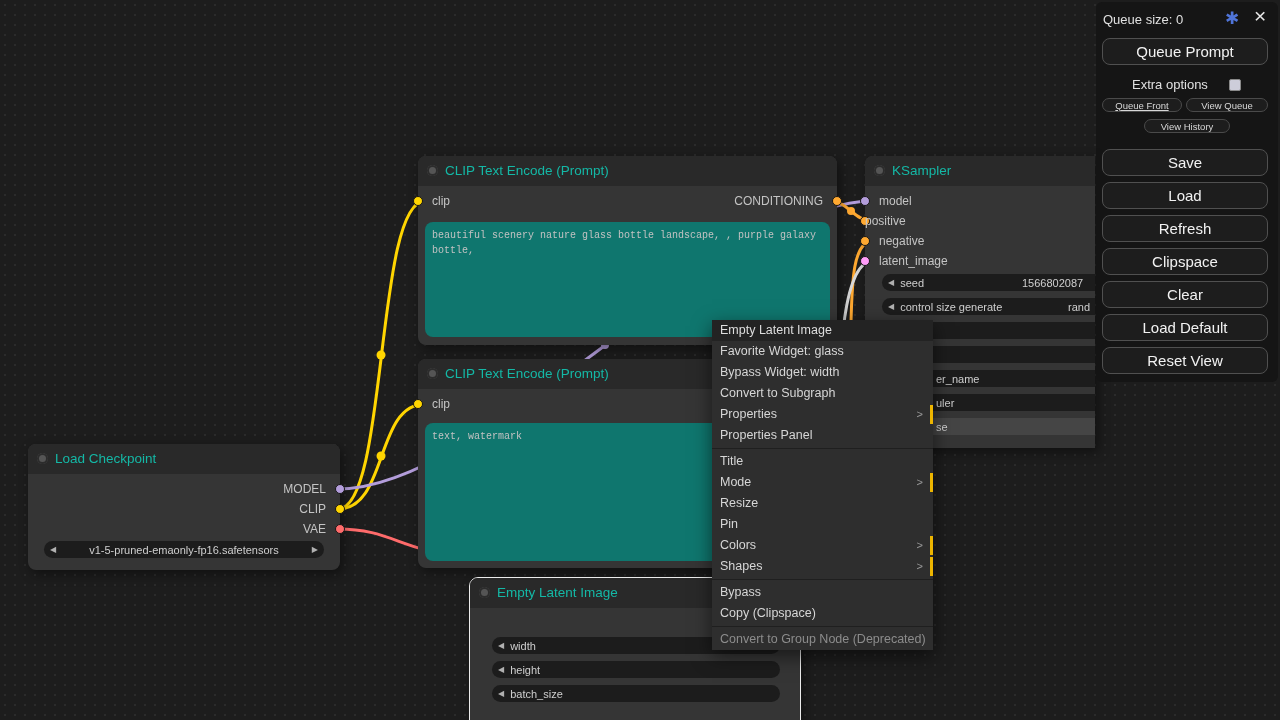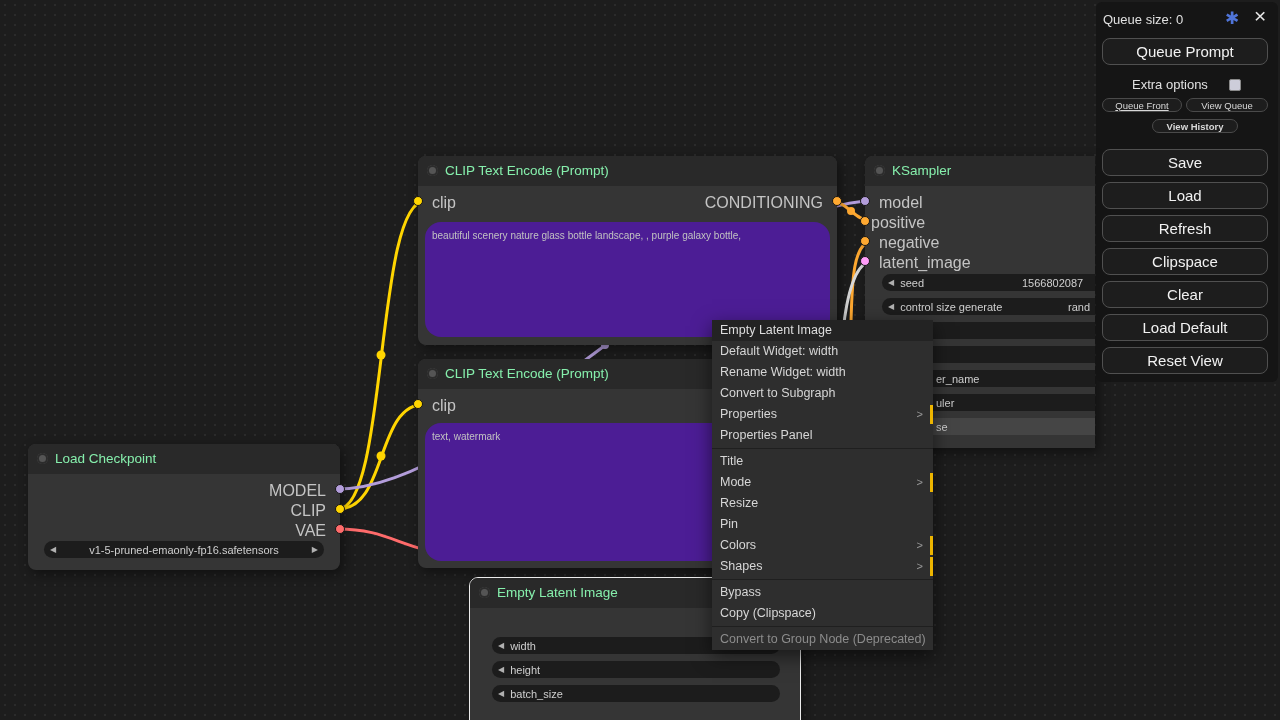--- a/index.html
+++ b/index.html
@@ -9,33 +9,33 @@
     background-image:radial-gradient(circle,#2b2b2b 1px,transparent 1.4px);
     background-size:10px 10px;}
   #wires{position:absolute;left:0;top:0;width:1280px;height:720px;z-index:1;pointer-events:none;}
   
   .node{position:absolute;z-index:2;background:#353535;border-radius:8px;box-shadow:3px 4px 12px rgba(0,0,0,.45);}
   .node.cut{border-radius:8px 0 0 8px;}
   .node.selected{outline:1px solid #ececec;}
   .titlebar{position:absolute;left:0;right:0;top:0;height:30px;background:#292929;border-radius:8px 8px 0 0;}
   .cut .titlebar{border-radius:8px 0 0 0;}
   .title-dot{position:absolute;left:9px;top:9px;width:11px;height:11px;border-radius:50%;background:#555;box-shadow:inset 0 0 0 2px #2c2c2c;}
-  .title-text{position:absolute;left:27px;top:7px;font-size:13.5px;color:#86efac;white-space:nowrap;}
+  .title-text{position:absolute;left:27px;top:7px;font-size:13.5px;color:#14b8a6;white-space:nowrap;}
   .slot-dot{position:absolute;width:10px;height:10px;border-radius:50%;border:1px solid #161616;}
-  .slot-label{position:absolute;font-size:16px;color:#c4c4c4;white-space:nowrap;}
+  .slot-label{position:absolute;font-size:12px;color:#c4c4c4;white-space:nowrap;}
   .slot-label.out{text-align:right;}
   .c-model{background:#b39ddb}.c-clip{background:#ffd500}.c-vae{background:#ff6b6b}.c-cond{background:#ffa931}.c-latent{background:#ff9cf9}
   .widget{position:absolute;height:17px;background:#1c1c1c;border-radius:9px;color:#cfcfcf;font-size:11px;display:flex;align-items:center;overflow:hidden;}
   .widget.cutw{border-radius:9px 0 0 9px;}
   .warrow{color:#b0b0b0;font-size:8px;padding:0 6px;flex:none;}
   .wlabel{white-space:nowrap;}
   .wvalue{position:absolute;white-space:nowrap;}
   .wcenter{flex:1;text-align:center;white-space:nowrap;overflow:hidden;}
-  .textarea{position:absolute;background:#4c1d95;border-radius:16px;color:#c2c2c2;
-    font-family:Liberation Sans, sans-serif;font-size:10px;line-height:15px;padding:6px 7px;
+  .textarea{position:absolute;background:#0f766e;border-radius:8px;color:#c2c2c2;
+    font-family:Liberation Mono, monospace;font-size:10px;line-height:15px;padding:6px 7px;
     white-space:pre-wrap;word-break:normal;overflow:hidden;}
   
   #ctxmenu{position:absolute;left:712px;top:320px;width:221px;z-index:5;background:#2e2e2e;
     box-shadow:0 6px 18px rgba(0,0,0,.55);font-size:12.5px;color:#d6d6d6;}
   .cm-title{height:21px;line-height:21px;padding-left:8px;background:#232323;color:#dedede;}
   .cm-item{position:relative;height:21px;line-height:21px;padding-left:8px;cursor:pointer;white-space:nowrap;}
   .cm-item.dim{color:#8c8c8c;}
   .cm-sep{height:5px;position:relative;}
   .cm-sep::after{content:"";position:absolute;left:0;right:0;top:2px;height:1px;background:#1f1f1f;}
   .sub-arrow{position:absolute;right:10px;top:0;color:#9a9a9a;font-size:11px;}
@@ -113,21 +113,21 @@
   </div>
 
   <div class="node cut" style="left:865px;top:156px;width:230px;height:292px;">
     <div class="titlebar">
       <span class="title-dot"></span>
       <span class="title-text">KSampler</span>
     </div>
     <span class="slot-dot c-model" style="left:-5px;top:40px;"></span>
     <span class="slot-label" style="left:14px;top:38px;">model</span>
     <span class="slot-dot c-cond" style="left:-5px;top:60px;"></span>
-    <span class="slot-label" style="left:6px;top:58px;">positive</span>
+    <span class="slot-label" style="left:0;top:58px;">positive</span>
     <span class="slot-dot c-cond" style="left:-5px;top:80px;"></span>
     <span class="slot-label" style="left:14px;top:78px;">negative</span>
     <span class="slot-dot c-latent" style="left:-5px;top:100px;"></span>
     <span class="slot-label" style="left:14px;top:98px;">latent_image</span>
 
     <div class="widget cutw" style="left:17px;top:118px;width:213px;">
       <span class="warrow">◀</span>
       <span class="wlabel">seed</span>
       <span class="wvalue" style="left:140px;">1566802087</span>
     </div>
@@ -163,22 +163,22 @@
       <span class="wlabel">height</span>
     </div>
     <div class="widget" style="left:22px;top:107px;width:288px;">
       <span class="warrow">◀</span>
       <span class="wlabel">batch_size</span>
     </div>
   </div>
 
   <div id="ctxmenu">
     <div class="cm-title">Empty Latent Image</div>
-    <div class="cm-item">Default Widget: width</div>
-    <div class="cm-item">Rename Widget: width</div>
+    <div class="cm-item">Favorite Widget: glass</div>
+    <div class="cm-item">Bypass Widget: width</div>
     <div class="cm-item">Convert to Subgraph</div>
     <div class="cm-item">
       <span>Properties</span>
       <span class="sub-arrow">&gt;</span>
       <span class="sub-bar"></span>
     </div>
     <div class="cm-item">Properties Panel</div>
     <div class="cm-sep"></div>
     <div class="cm-item">Title</div>
     <div class="cm-item">
@@ -207,21 +207,21 @@
 
   <div id="sidepanel">
     <div class="sp-queue">Queue size: 0</div>
     <div class="sp-gear">✱</div>
     <div class="sp-close">×</div>
     <div class="sp-btn" style="top:36px;">Queue Prompt</div>
     <div class="sp-extra">Extra options</div>
     <div class="sp-check"></div>
     <div class="sp-small" style="left:6px;top:96px;width:80px;text-decoration:underline;">Queue Front</div>
     <div class="sp-small" style="left:90px;top:96px;width:82px;">View Queue</div>
-    <div class="sp-small" style="left:56px;top:117px;width:86px;font-weight:bold;">View History</div>
+    <div class="sp-small" style="left:48px;top:117px;width:86px;">View History</div>
     <div class="sp-btn" style="top:147px;">Save</div>
     <div class="sp-btn" style="top:180px;">Load</div>
     <div class="sp-btn" style="top:213px;">Refresh</div>
     <div class="sp-btn" style="top:246px;">Clipspace</div>
     <div class="sp-btn" style="top:279px;">Clear</div>
     <div class="sp-btn" style="top:312px;">Load Default</div>
     <div class="sp-btn" style="top:345px;">Reset View</div>
   </div>
 
 </div>

